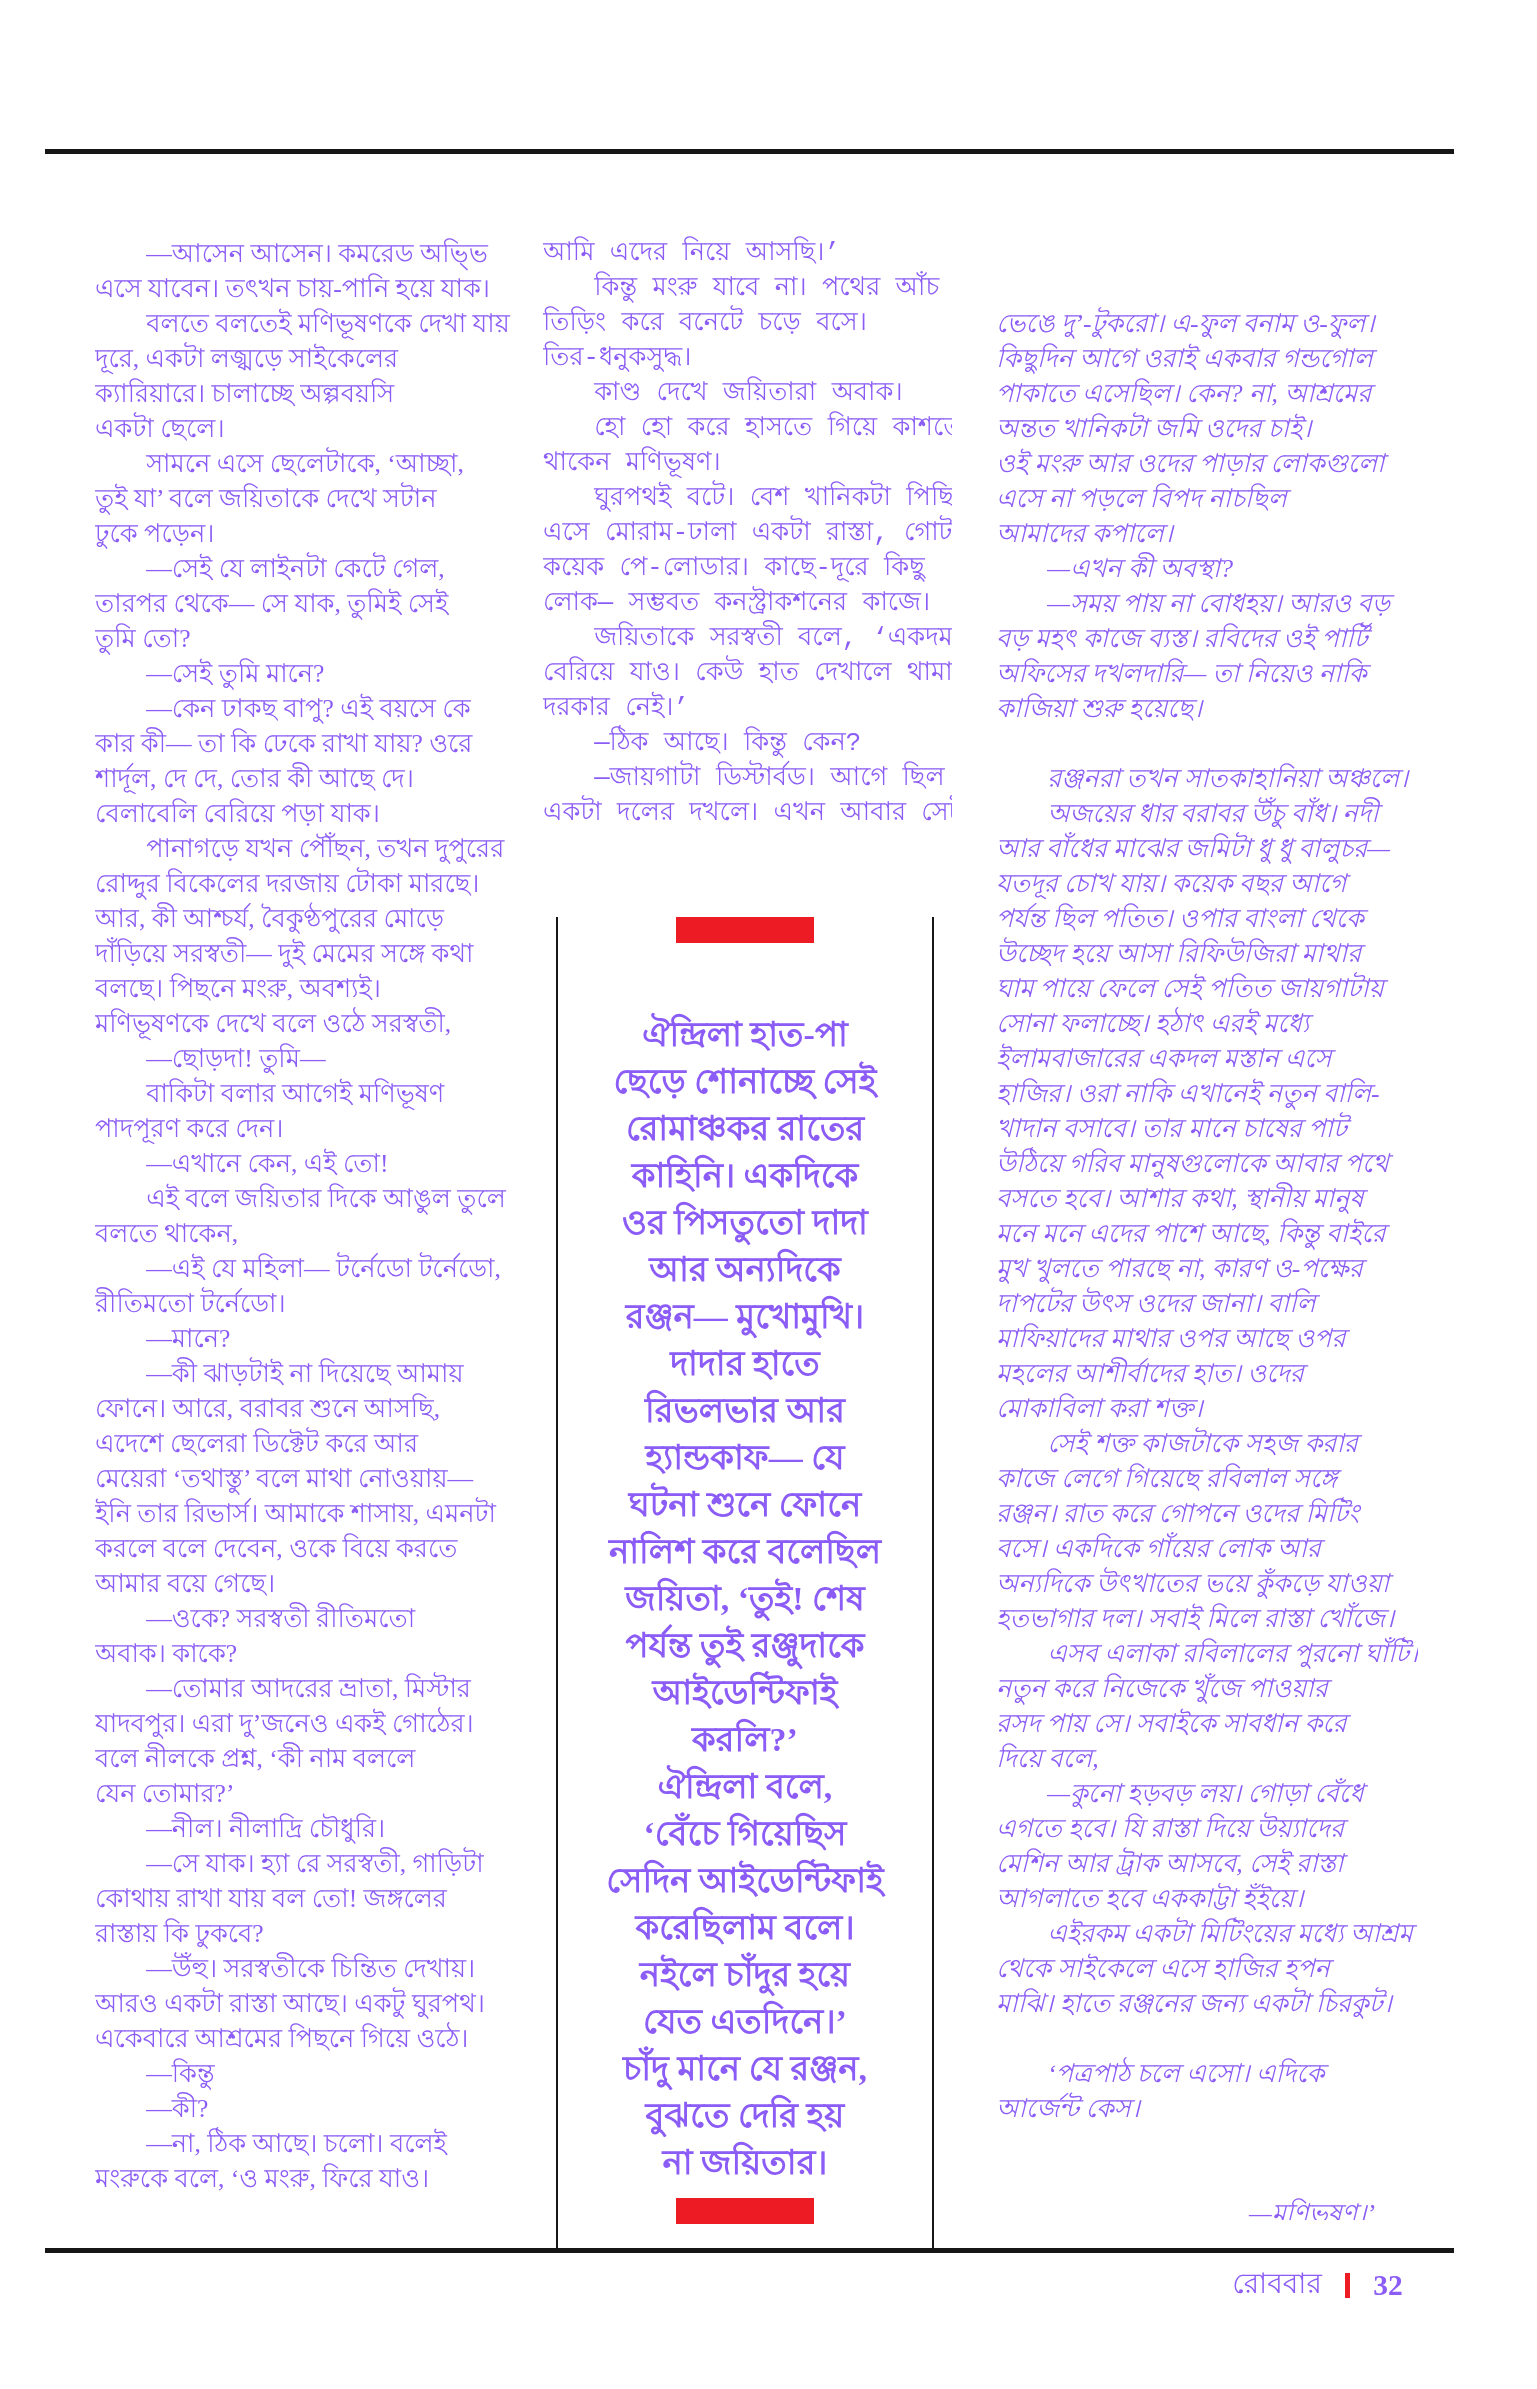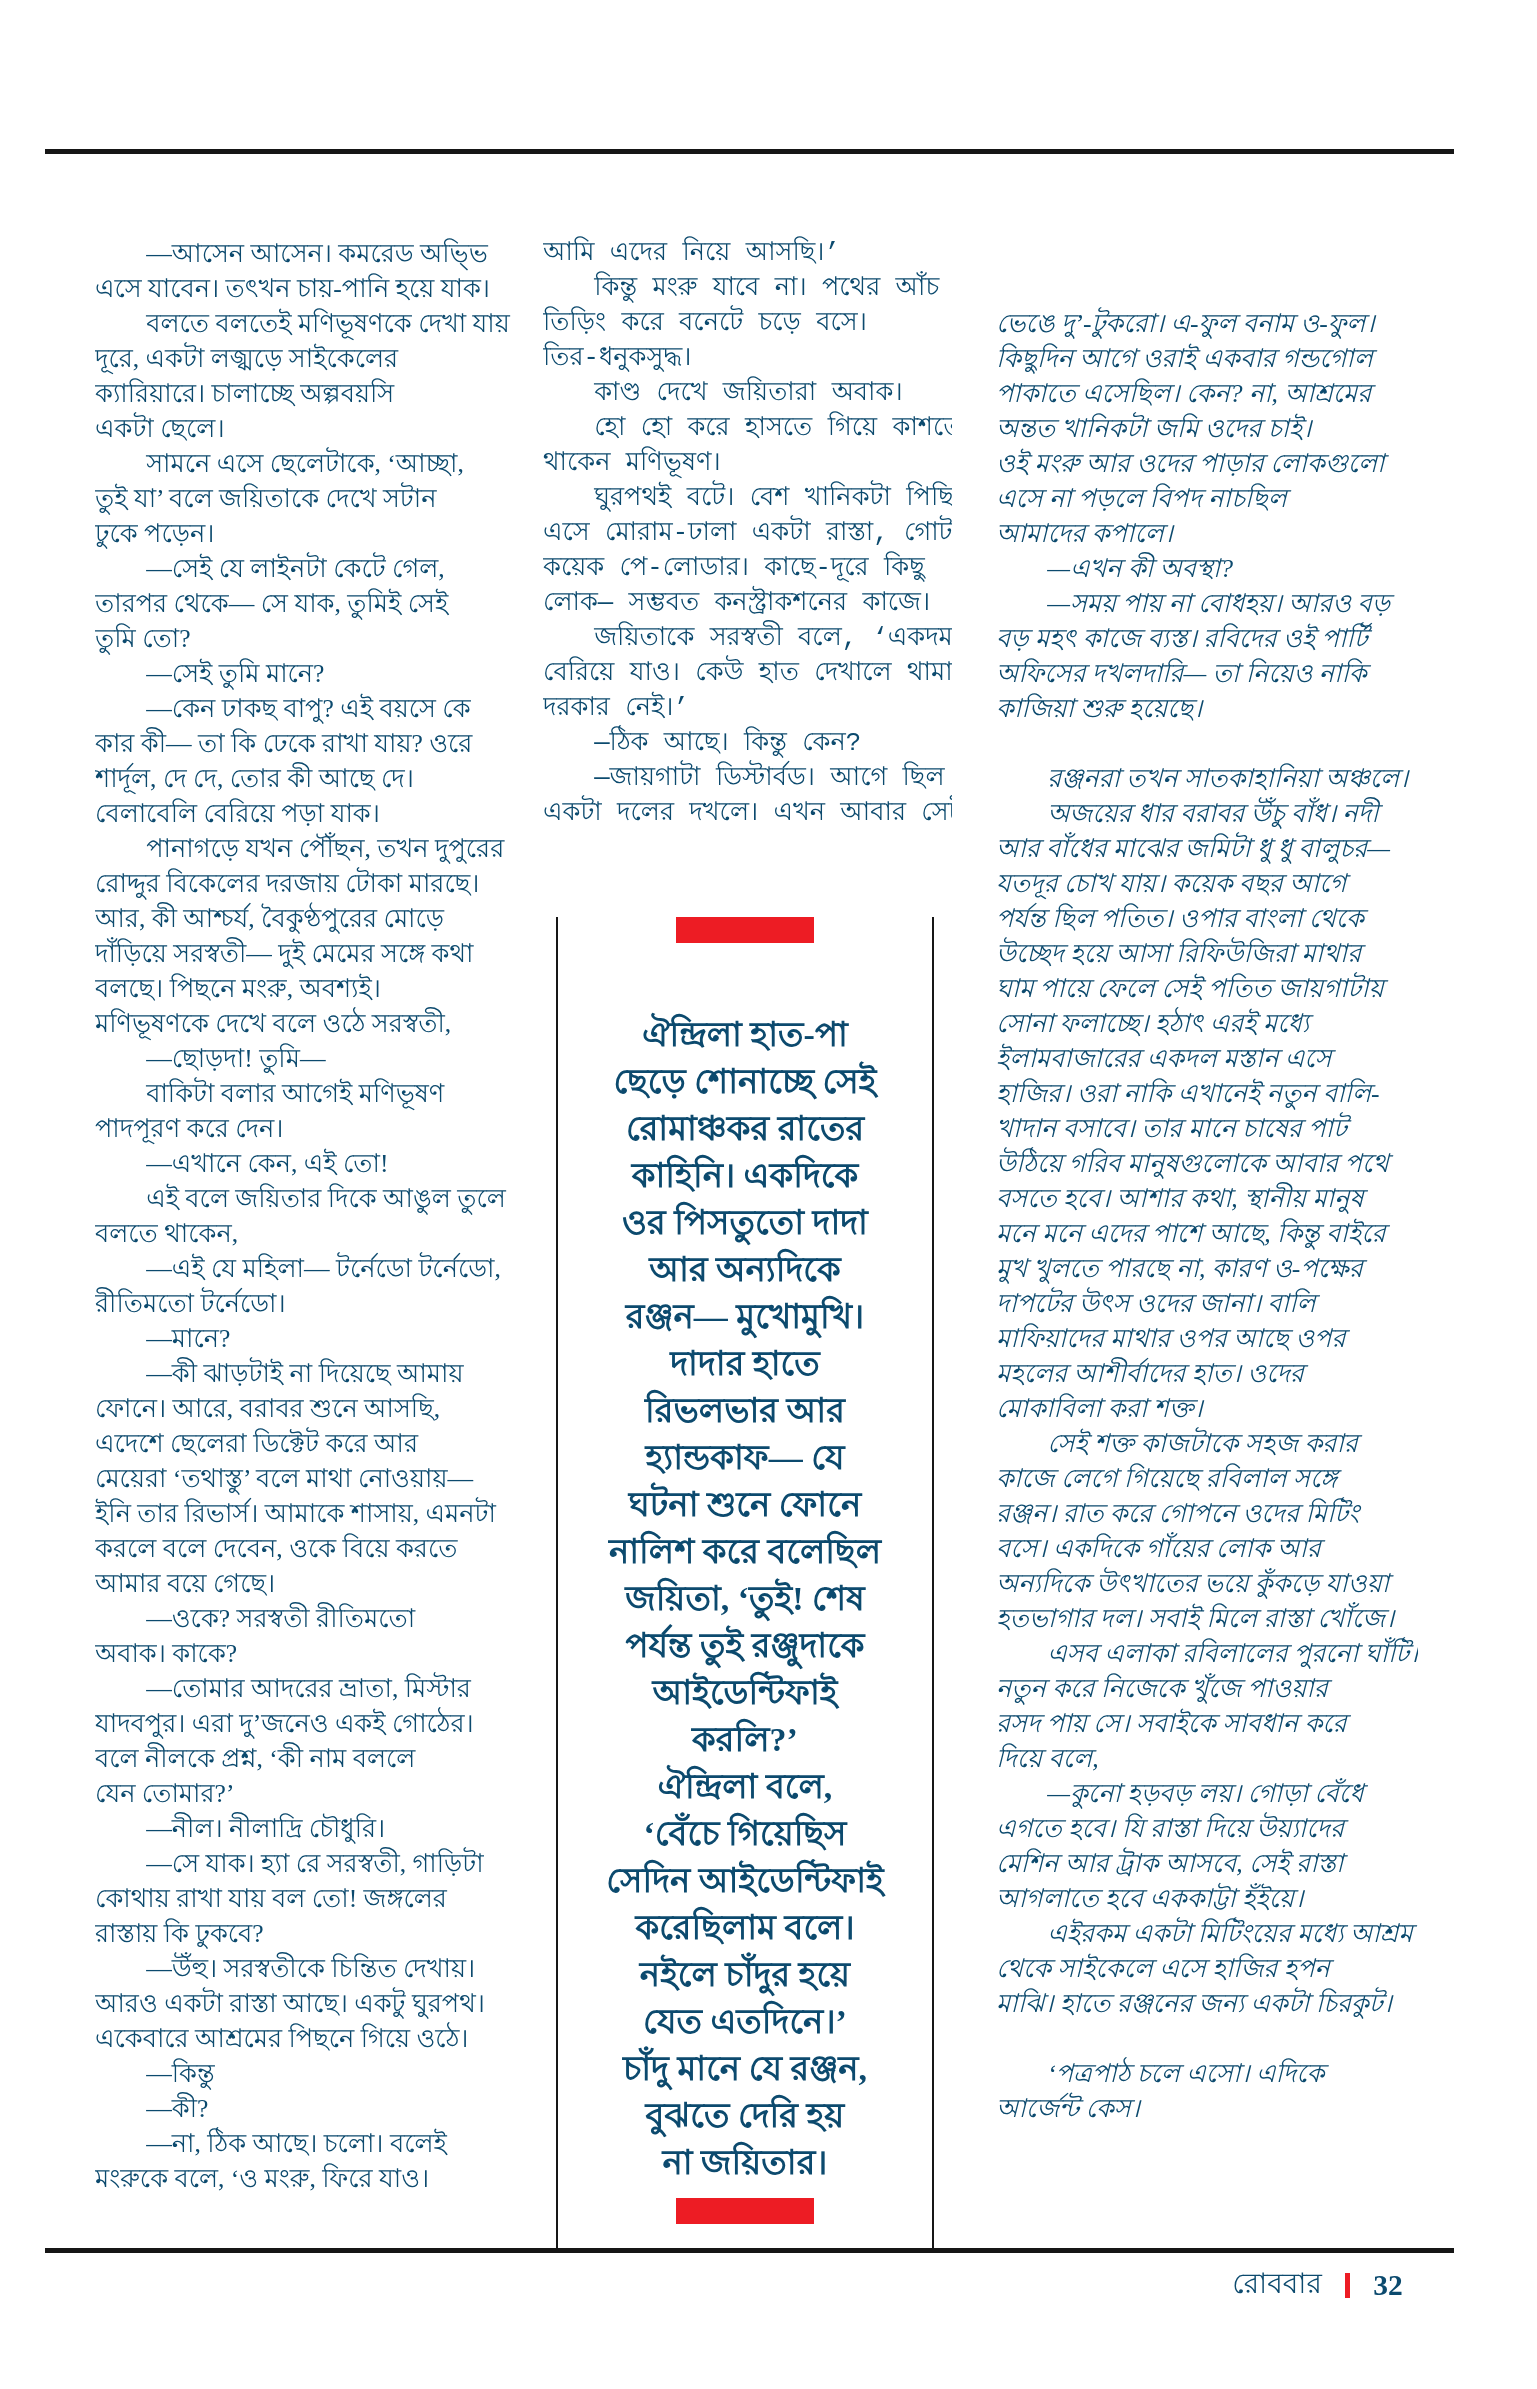--- a/index.html
+++ b/index.html
@@ -1,17 +1,17 @@
 <!DOCTYPE html>
 <html style="--accent: #ed1c24;font-size:12.4px"><head>
 <meta charset="utf-8">
 <style>
   html,body{margin:0;padding:0;background:#ffffff;}
   .page{position:relative;width:1538px;height:2389px;background:#ffffff;overflow:hidden;
-        font-family:"Liberation Serif","DejaVu Serif",serif;color:#0c4a6e;}
+        font-family:"Liberation Serif","DejaVu Serif",serif;color:#8b5cf6;}
   .rule{position:absolute;background:#161616;}
   .rule-top{left:45px;top:149px;width:1409px;height:4.7px;}
   .rule-bottom{left:45px;top:2248px;width:1409px;height:5.4px;}
   .column{position:absolute;top:236px;font-size:25.6px;line-height:35px;white-space:pre;overflow:hidden;}
   .col1{left:95px;width:432px;height:1984px;}
   .col2{left:543px;width:409px;height:636px;font-family:Liberation Mono, monospace;}
   .col3{left:996px;width:422px;height:1984px;font-style:italic;}
   .line{min-height:35px;}
   .right-line{text-align:right;min-height:35px;}
   .signoff{padding-right:43px;}
@@ -31,20 +31,21 @@
 
 <div class="page">
   <div class="rule rule-top"></div>
 
   <div class="column col1"><div class="line">  —আসেন আসেন। কমরেড অভ্ভি</div><div class="line">এসে যাবেন। তৎখন চায়-পানি হয়ে যাক।</div><div class="line">  বলতে বলতেই মণিভূষণকে দেখা যায়</div><div class="line">দূরে, একটা লজ্ঝড়ে সাইকেলের</div><div class="line">ক্যারিয়ারে। চালাচ্ছে অল্পবয়সি</div><div class="line">একটা ছেলে।</div><div class="line">  সামনে এসে ছেলেটাকে, ‘আচ্ছা,</div><div class="line">তুই যা’ বলে জয়িতাকে দেখে সটান</div><div class="line">ঢুকে পড়েন।</div><div class="line">  —সেই যে লাইনটা কেটে গেল,</div><div class="line">তারপর থেকে— সে যাক, তুমিই সেই</div><div class="line">তুমি তো?</div><div class="line">  —সেই তুমি মানে?</div><div class="line">  —কেন ঢাকছ বাপু? এই বয়সে কে</div><div class="line">কার কী— তা কি ঢেকে রাখা যায়? ওরে</div><div class="line">শার্দূল, দে দে, তোর কী আছে দে।</div><div class="line">বেলাবেলি বেরিয়ে পড়া যাক।</div><div class="line">  পানাগড়ে যখন পৌঁছন, তখন দুপুরের</div><div class="line">রোদ্দুর বিকেলের দরজায় টোকা মারছে।</div><div class="line">আর, কী আশ্চর্য, বৈকুণ্ঠপুরের মোড়ে</div><div class="line">দাঁড়িয়ে সরস্বতী— দুই মেমের সঙ্গে কথা</div><div class="line">বলছে। পিছনে মংরু, অবশ্যই।</div><div class="line">মণিভূষণকে দেখে বলে ওঠে সরস্বতী,</div><div class="line">  —ছোড়দা! তুমি—</div><div class="line">  বাকিটা বলার আগেই মণিভূষণ</div><div class="line">পাদপূরণ করে দেন।</div><div class="line">  —এখানে কেন, এই তো!</div><div class="line">  এই বলে জয়িতার দিকে আঙুল তুলে</div><div class="line">বলতে থাকেন,</div><div class="line">  —এই যে মহিলা— টর্নেডো টর্নেডো,</div><div class="line">রীতিমতো টর্নেডো।</div><div class="line">  —মানে?</div><div class="line">  —কী ঝাড়টাই না দিয়েছে আমায়</div><div class="line">ফোনে। আরে, বরাবর শুনে আসছি,</div><div class="line">এদেশে ছেলেরা ডিক্টেট করে আর</div><div class="line">মেয়েরা ‘তথাস্তু’ বলে মাথা নোওয়ায়—</div><div class="line">ইনি তার রিভার্স। আমাকে শাসায়, এমনটা</div><div class="line">করলে বলে দেবেন, ওকে বিয়ে করতে</div><div class="line">আমার বয়ে গেছে।</div><div class="line">  —ওকে? সরস্বতী রীতিমতো</div><div class="line">অবাক। কাকে?</div><div class="line">  —তোমার আদরের ভ্রাতা, মিস্টার</div><div class="line">যাদবপুর। এরা দু’জনেও একই গোঠের।</div><div class="line">বলে নীলকে প্রশ্ন, ‘কী নাম বললে</div><div class="line">যেন তোমার?’</div><div class="line">  —নীল। নীলাদ্রি চৌধুরি।</div><div class="line">  —সে যাক। হ্যা রে সরস্বতী, গাড়িটা</div><div class="line">কোথায় রাখা যায় বল তো! জঙ্গলের</div><div class="line">রাস্তায় কি ঢুকবে?</div><div class="line">  —উঁহু। সরস্বতীকে চিন্তিত দেখায়।</div><div class="line">আরও একটা রাস্তা আছে। একটু ঘুরপথ।</div><div class="line">একেবারে আশ্রমের পিছনে গিয়ে ওঠে।</div><div class="line">  —কিন্তু</div><div class="line">  —কী?</div><div class="line">  —না, ঠিক আছে। চলো। বলেই</div><div class="line">মংরুকে বলে, ‘ও মংরু, ফিরে যাও।</div></div>
 
   <div class="column col2"><div class="line">আমি এদের নিয়ে আসছি।’</div><div class="line">  কিন্তু মংরু যাবে না। পথের আঁচ পেয়ে</div><div class="line">তিড়িং করে বনেটে চড়ে বসে।</div><div class="line">তির-ধনুকসুদ্ধ।</div><div class="line">  কাণ্ড দেখে জয়িতারা অবাক।</div><div class="line">  হো হো করে হাসতে গিয়ে কাশতে</div><div class="line">থাকেন মণিভূষণ।</div><div class="line">  ঘুরপথই বটে। বেশ খানিকটা পিছিয়ে</div><div class="line">এসে মোরাম-ঢালা একটা রাস্তা, গোটা</div><div class="line">কয়েক পে-লোডার। কাছে-দূরে কিছু</div><div class="line">লোক— সম্ভবত কনস্ট্রাকশনের কাজে।</div><div class="line">  জয়িতাকে সরস্বতী বলে, ‘একদম সিধে</div><div class="line">বেরিয়ে যাও। কেউ হাত দেখালে থামার</div><div class="line">দরকার নেই।’</div><div class="line">  —ঠিক আছে। কিন্তু কেন?</div><div class="line">  —জায়গাটা ডিস্টার্বড। আগে ছিল</div><div class="line">একটা দলের দখলে। এখন আবার সেটা</div></div>
 
   <div class="column col3">
     <div><div class="line">ভেঙে দু’-টুকরো। এ-ফুল বনাম ও-ফুল।</div><div class="line">কিছুদিন আগে ওরাই একবার গন্ডগোল</div><div class="line">পাকাতে এসেছিল। কেন? না, আশ্রমের</div><div class="line">অন্তত খানিকটা জমি ওদের চাই।</div><div class="line">ওই মংরু আর ওদের পাড়ার লোকগুলো</div><div class="line">এসে না পড়লে বিপদ নাচছিল</div><div class="line">আমাদের কপালে।</div><div class="line">  —এখন কী অবস্থা?</div><div class="line">  —সময় পায় না বোধহয়। আরও বড়</div><div class="line">বড় মহৎ কাজে ব্যস্ত। রবিদের ওই পার্টি</div><div class="line">অফিসের দখলদারি— তা নিয়েও নাকি</div><div class="line">কাজিয়া শুরু হয়েছে।</div><div class="line">&nbsp;</div><div class="line">  রঞ্জনরা তখন সাতকাহানিয়া অঞ্চলে।</div><div class="line">  অজয়ের ধার বরাবর উঁচু বাঁধ। নদী</div><div class="line">আর বাঁধের মাঝের জমিটা ধু ধু বালুচর—</div><div class="line">যতদূর চোখ যায়। কয়েক বছর আগে</div><div class="line">পর্যন্ত ছিল পতিত। ওপার বাংলা থেকে</div><div class="line">উচ্ছেদ হয়ে আসা রিফিউজিরা মাথার</div><div class="line">ঘাম পায়ে ফেলে সেই পতিত জায়গাটায়</div><div class="line">সোনা ফলাচ্ছে। হঠাৎ এরই মধ্যে</div><div class="line">ইলামবাজারের একদল মস্তান এসে</div><div class="line">হাজির। ওরা নাকি এখানেই নতুন বালি-</div><div class="line">খাদান বসাবে। তার মানে চাষের পাট</div><div class="line">উঠিয়ে গরিব মানুষগুলোকে আবার পথে</div><div class="line">বসতে হবে। আশার কথা, স্থানীয় মানুষ</div><div class="line">মনে মনে এদের পাশে আছে, কিন্তু বাইরে</div><div class="line">মুখ খুলতে পারছে না, কারণ ও-পক্ষের</div><div class="line">দাপটের উৎস ওদের জানা। বালি</div><div class="line">মাফিয়াদের মাথার ওপর আছে ওপর</div><div class="line">মহলের আশীর্বাদের হাত। ওদের</div><div class="line">মোকাবিলা করা শক্ত।</div><div class="line">  সেই শক্ত কাজটাকে সহজ করার</div><div class="line">কাজে লেগে গিয়েছে রবিলাল সঙ্গে</div><div class="line">রঞ্জন। রাত করে গোপনে ওদের মিটিং</div><div class="line">বসে। একদিকে গাঁয়ের লোক আর</div><div class="line">অন্যদিকে উৎখাতের ভয়ে কুঁকড়ে যাওয়া</div><div class="line">হতভাগার দল। সবাই মিলে রাস্তা খোঁজে।</div><div class="line">  এসব এলাকা রবিলালের পুরনো ঘাঁটি।</div><div class="line">নতুন করে নিজেকে খুঁজে পাওয়ার</div><div class="line">রসদ পায় সে। সবাইকে সাবধান করে</div><div class="line">দিয়ে বলে,</div><div class="line">  —কুনো হড়বড় লয়। গোড়া বেঁধে</div><div class="line">এগতে হবে। যি রাস্তা দিয়ে উয়্যাদের</div><div class="line">মেশিন আর ট্রাক আসবে, সেই রাস্তা</div><div class="line">আগলাতে হবে এককাট্টা হঁইয়ে।</div><div class="line">  এইরকম একটা মিটিংয়ের মধ্যে আশ্রম</div><div class="line">থেকে সাইকেলে এসে হাজির হপন</div><div class="line">মাঝি। হাতে রঞ্জনের জন্য একটা চিরকুট।</div><div class="line">&nbsp;</div><div class="line">  ‘পত্রপাঠ চলে এসো। এদিকে</div><div class="line">আর্জেন্ট কেস।</div></div>
+    <div class="right-line signoff">—মণিভূষণ।’</div>
     
     
   </div>
 
   <div class="pullquote">
     <div class="redbar"></div>
     <div class="pq-lines"><div class="line">ঐন্দ্রিলা হাত-পা</div><div class="line">ছেড়ে শোনাচ্ছে সেই</div><div class="line">রোমাঞ্চকর রাতের</div><div class="line">কাহিনি। একদিকে</div><div class="line">ওর পিসতুতো দাদা</div><div class="line">আর অন্যদিকে</div><div class="line">রঞ্জন— মুখোমুখি।</div><div class="line">দাদার হাতে</div><div class="line">রিভলভার আর</div><div class="line">হ্যান্ডকাফ— যে</div><div class="line">ঘটনা শুনে ফোনে</div><div class="line">নালিশ করে বলেছিল</div><div class="line">জয়িতা, ‘তুই! শেষ</div><div class="line">পর্যন্ত তুই রঞ্জুদাকে</div><div class="line">আইডেন্টিফাই</div><div class="line">করলি?’</div><div class="line">ঐন্দ্রিলা বলে,</div><div class="line">‘বেঁচে গিয়েছিস</div><div class="line">সেদিন আইডেন্টিফাই</div><div class="line">করেছিলাম বলে।</div><div class="line">নইলে চাঁদুর হয়ে</div><div class="line">যেত এতদিনে।’</div><div class="line">চাঁদু মানে যে রঞ্জন,</div><div class="line">বুঝতে দেরি হয়</div><div class="line">না জয়িতার।</div></div>
     <div class="redbar redbar-bottom"></div>
   </div>
 

